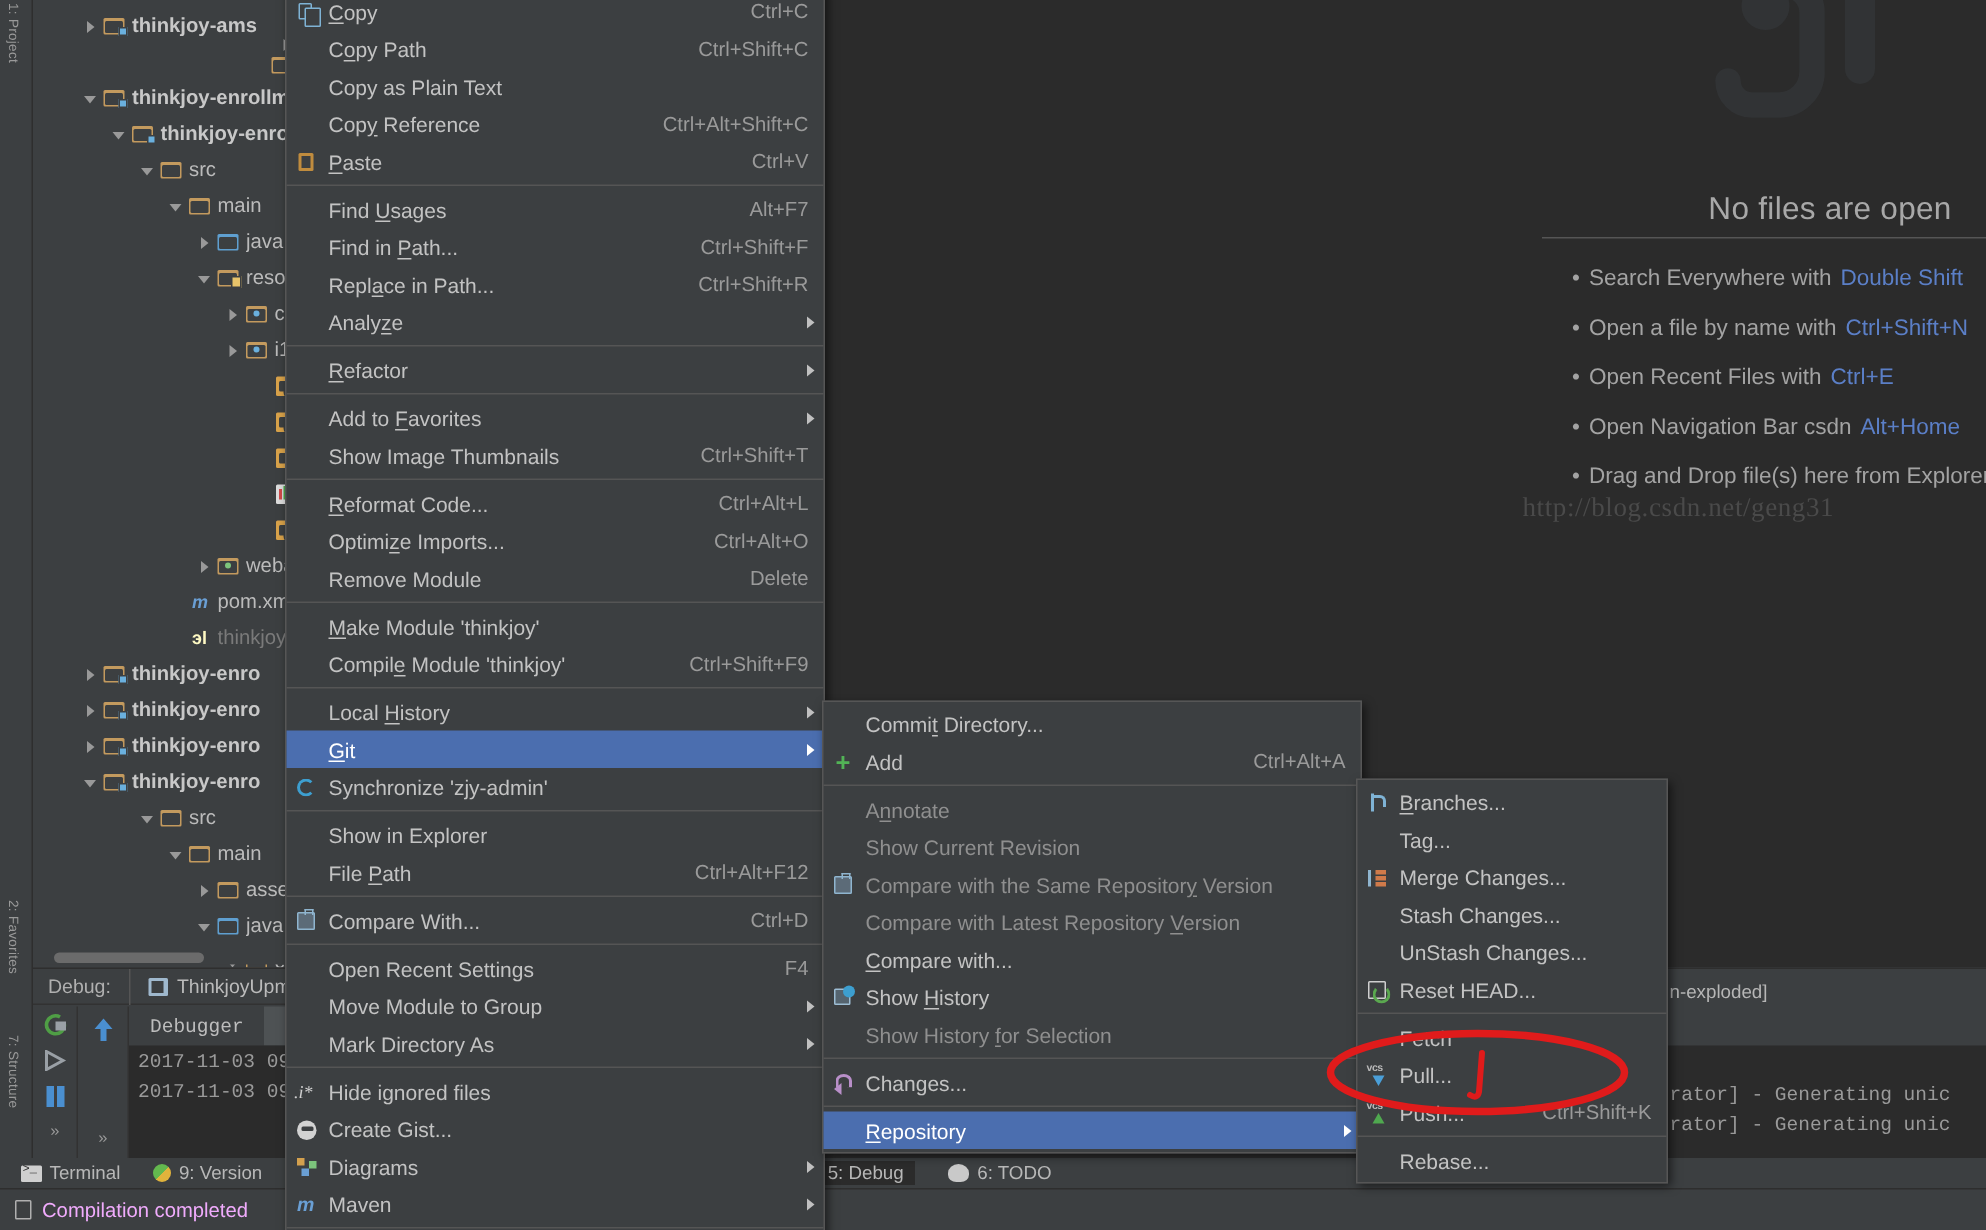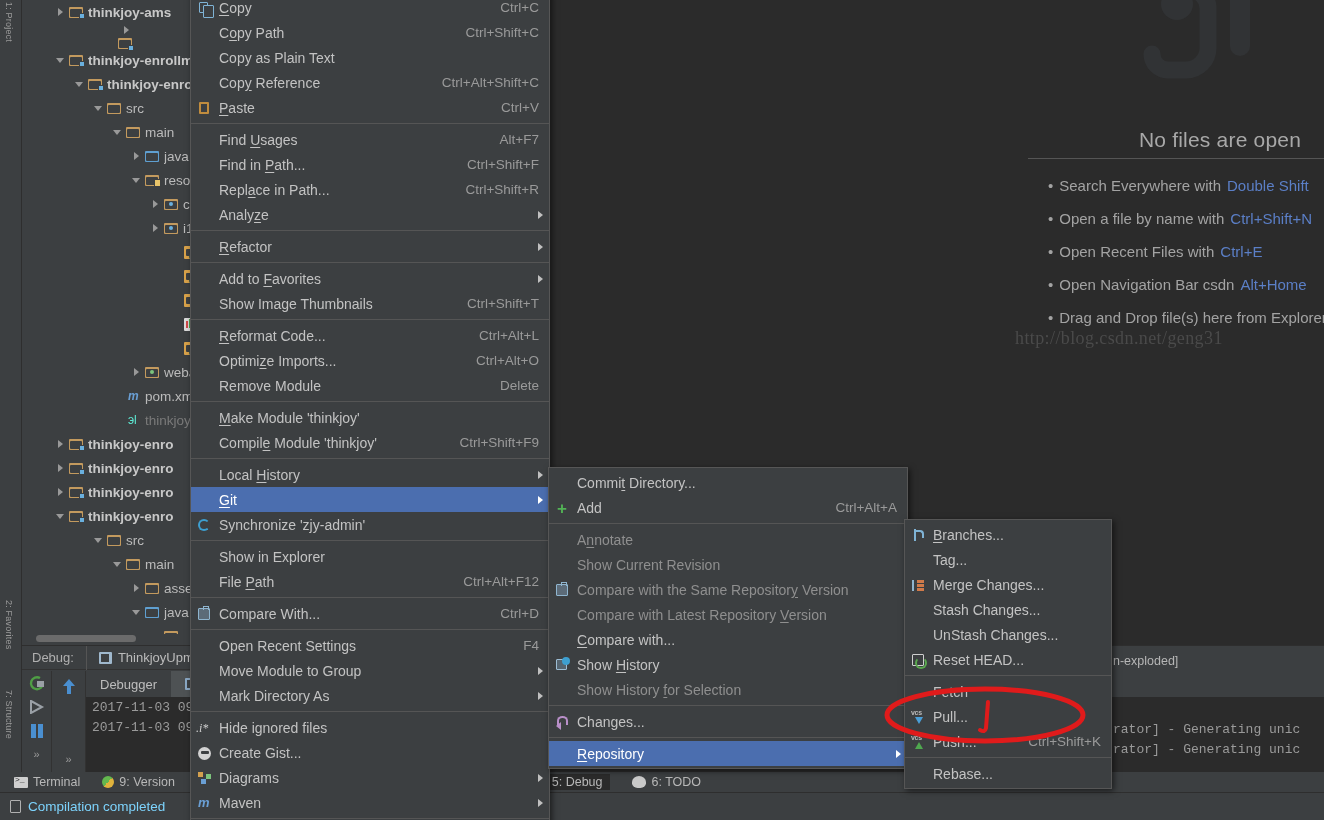--- a/index.html
+++ b/index.html
@@ -81,21 +81,21 @@
   
   .project-panel {
     position: absolute;
     left: 22px; top: 0; width: 178px; bottom: 175px;
     background: #3c3f41;
     overflow: hidden;
   }
   .tree-row {
     position: relative;
     height: 24px;
-    display: flex; align-items: center;
+    display: flex; align-items: flex-end;
     white-space: nowrap;
     font-size: 13.5px;
     color: #bbbbbb;
   }
   .tree-row .arrow {
     width: 12px; height: 12px; flex: 0 0 12px;
     position: relative; margin-right: 2px;
   }
   .tree-row .arrow.closed::before {
     content:""; position:absolute; left:3px; top:2px;
@@ -128,21 +128,21 @@
     border-radius:1px; background:#d8a24a;
   }
   .fileic.green::after {
     content:""; position:absolute; right:-2px; bottom:-2px; width:7px;height:7px;border-radius:50%;
     background:#5aa84f; border:1px solid #3c3f41;
   }
   .fileic.inner::before {
     content:""; position:absolute; left:2px; top:3px; right:2px; height:7px; background:#3c3f41; border-radius:1px;
   }
   .mglyph { position:absolute; left:2px; top:0; font-style:italic; font-weight:bold; font-size:12px; color:#6a9fd4; }
-  .jglyph { position:absolute; left:2px; top:0; font-weight:normal; font-size:12px; color:#5eead4; }
+  .jglyph { position:absolute; left:2px; top:0; font-weight:bold; font-size:12px; color:#fef9c3; }
 
   
   .dock {
     position: absolute;
     left: 22px; right: 0; bottom: 28px; height: 147px;
     background: #3c3f41;
     border-top: 1px solid #2e2e2e;
   }
   .dock-hscroll {
     position:absolute; left:0; top:-12px; height:9px; width:178px;
@@ -172,21 +172,21 @@
   .dock-step-col {
     width: 34px; border-right:1px solid #323232;
     display:flex; flex-direction:column; align-items:center; padding-top:6px;
   }
   .dock-tabs-col { flex:1; position:relative; }
   .dock-tabs {
     display:flex; height:26px; align-items:stretch;
   }
   .dock-tab {
     display:flex; align-items:center; gap:6px;
-    padding: 0 14px; font-size:13px; color:#bdbdbd;
+    padding: 0 14px; font-size:13px; color:#bdbdbd;font-family:Liberation Mono, monospace;
   }
   .dock-tab.active { background:#4e5254; color:#e0e0e0; }
   .console-area {
     position:absolute; left:0; top:26px; right:0; bottom:16px;
     background:#2b2b2b; color:#9a9a9a;
     font-family:"Liberation Mono", monospace; font-size:13px;
     padding: 1px 0 0 6px; overflow:hidden; white-space:nowrap;
   }
   .console-area div { line-height:20px; }
   .console-scroll {
@@ -200,21 +200,21 @@
     position:absolute; left:0; right:0; bottom:0; height:28px;
     background:#3c3f41; border-top:1px solid #2e2e2e;
     display:flex; align-items:center;
   }
   .status-tools {
     position:absolute; left:0; bottom:28px; height:20px; right:0;
     display:flex; align-items:center; gap:22px; padding-left:14px;
     font-size:12.5px; color:#b8b8b8; background:#3c3f41;
   }
   .status-tools .st { display:flex; align-items:center; gap:5px; }
-  .status-text { font-size:13.5px; color:#7dd3fc; padding-left:10px; display:flex; align-items:center; gap:7px;}
+  .status-text { font-size:13.5px; color:#f0abfc; padding-left:10px; display:flex; align-items:center; gap:7px;}
   .termic { width:14px;height:11px;background:#cfcfcf;border-radius:1px;position:relative;}
   .termic::before{content:">_";position:absolute;left:1px;top:-2px;font-size:8px;color:#2b2b2b;font-family:"Liberation Mono",monospace;}
   .vcsic { width:12px;height:12px;border-radius:50%;background:linear-gradient(135deg,#63b84e 0%,#63b84e 50%,#e0b33c 50%,#e0b33c 100%); }
   .bugic { width:14px;height:11px;background:#6fa84a; border-radius:3px; position:relative;}
   .todoic { width:14px;height:12px;background:#c9c9c9; border-radius:50% 50% 40% 40%; position:relative;}
   .msgic { width:11px;height:13px;border:1px solid #b0b0b0; border-radius:1px;}
 
   
   .menu {
     position:absolute;

